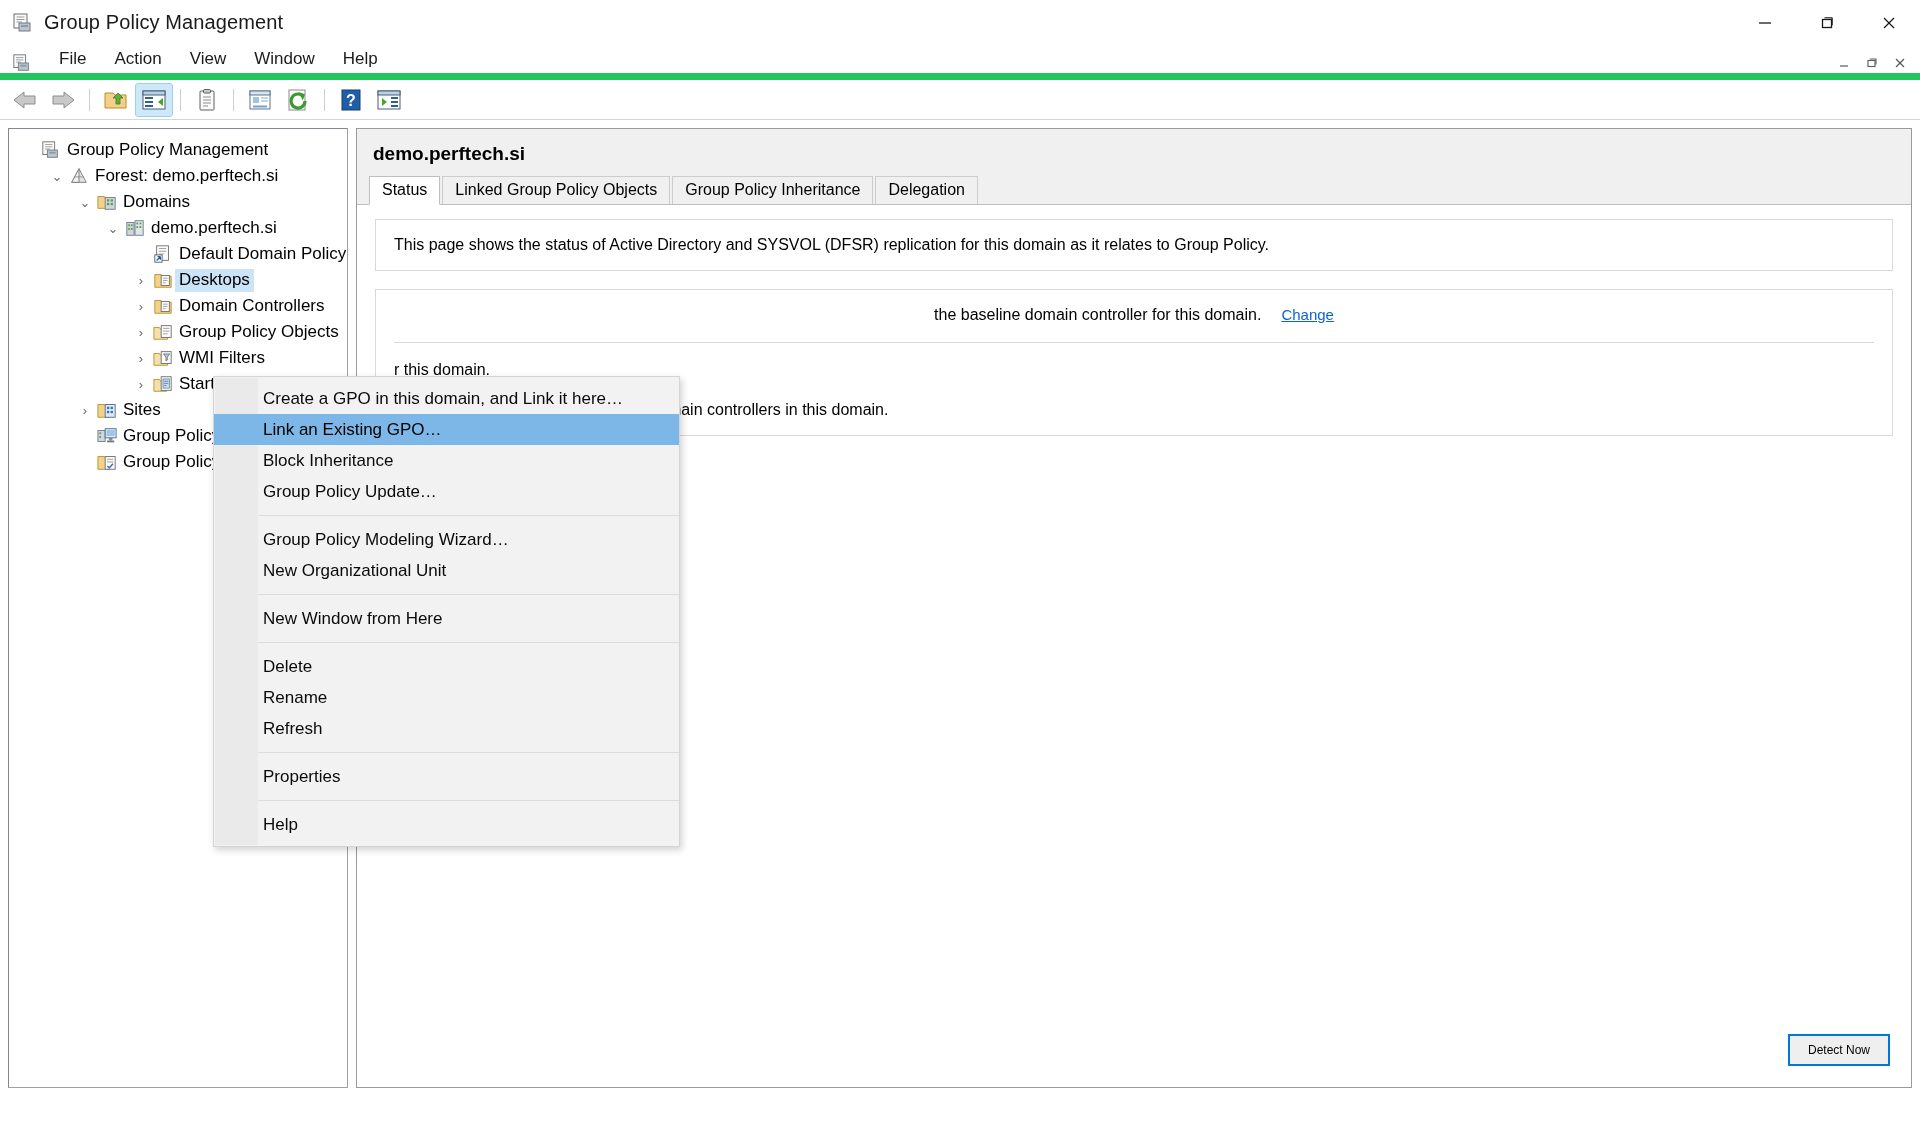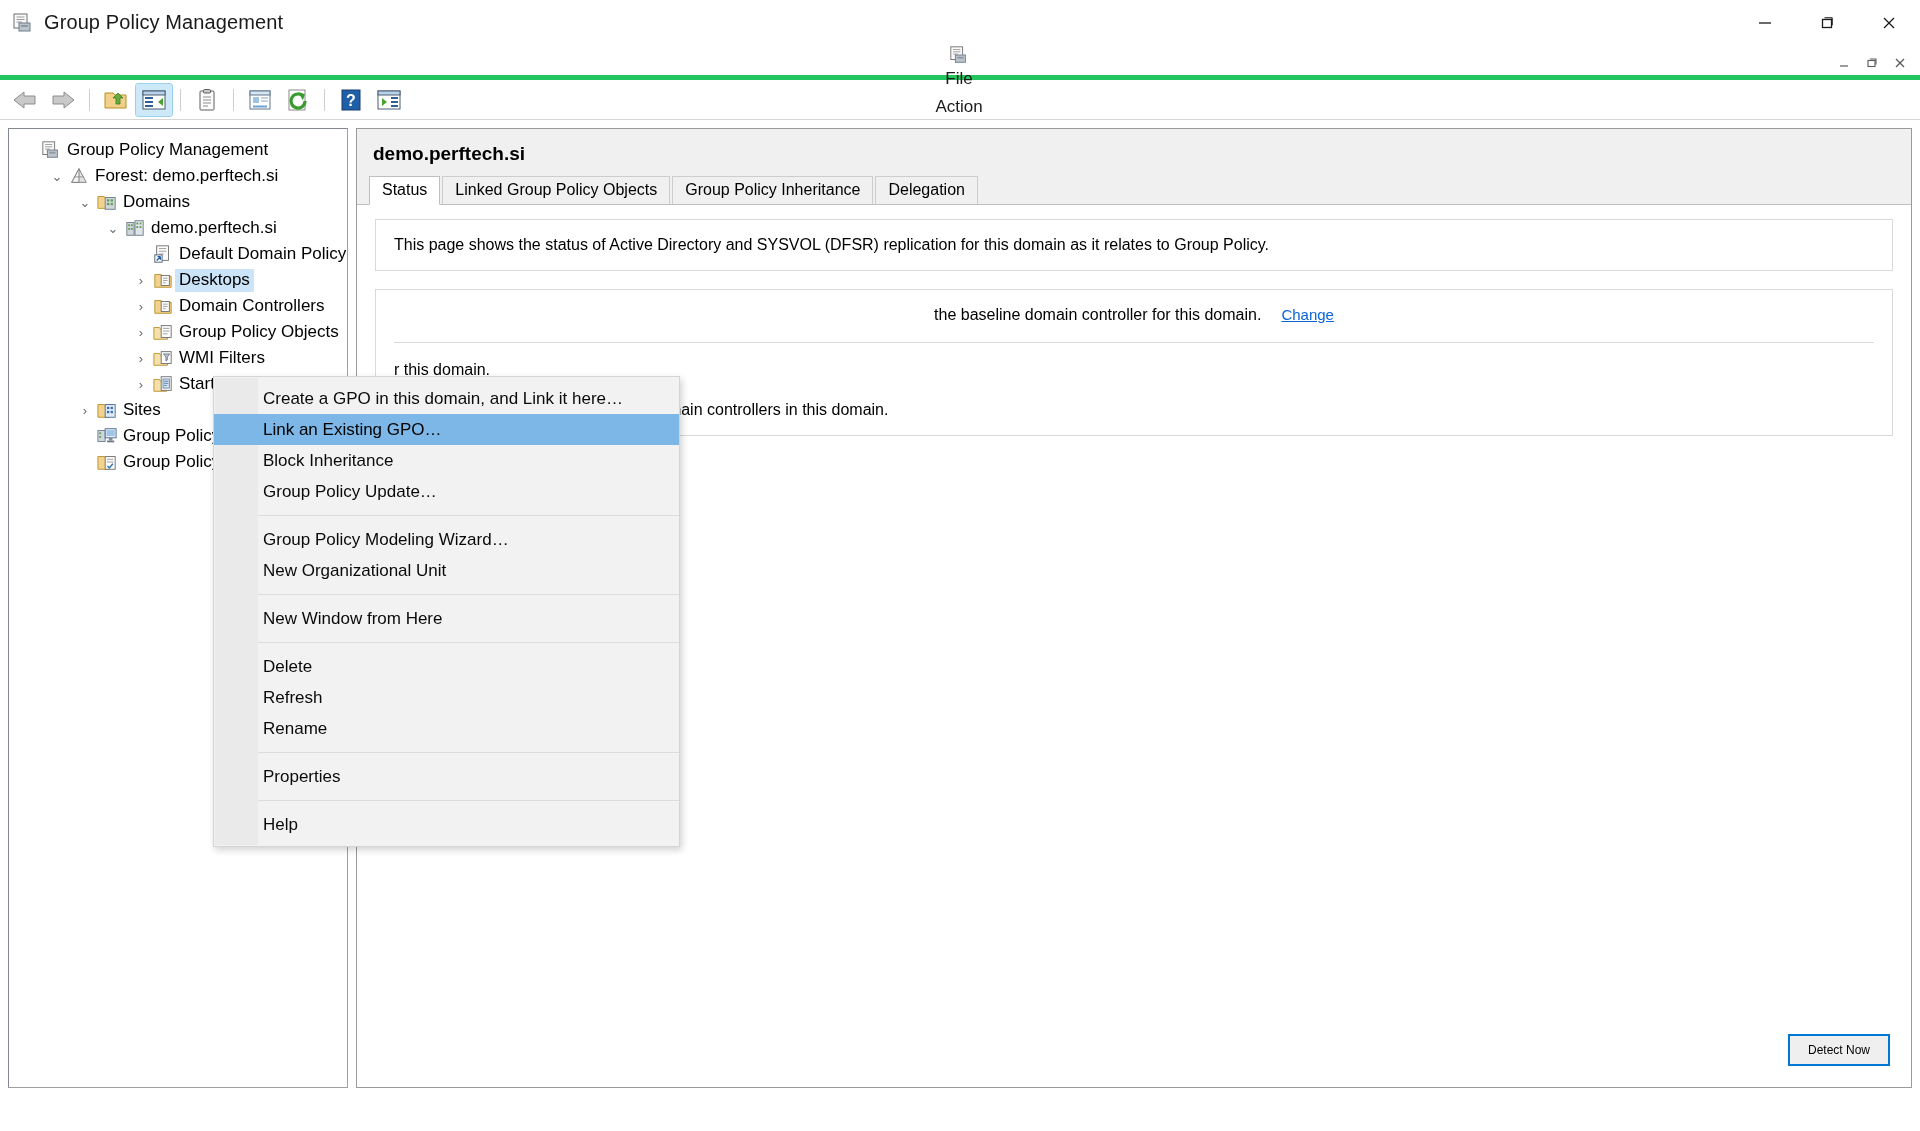--- a/index.html
+++ b/index.html
@@ -35,24 +35,23 @@
     width: 62px; height: 45px;
     display: flex; align-items: center; justify-content: center;
     color: #1a1a1a;
   }
 
   
   .menubar {
     height: 35px;
     background: #ffffff;
     display: flex;
-    align-items: center;
-    border-bottom: 5px solid #22c55e;
+    align-items: flex-end;
+    border-bottom: 7px solid #22c55e;
     position: relative;
-    flex-direction: column;
   }
   .menubar .mdi-icon { margin-left: 12px; margin-right: 14px; display:flex; }
   .menu-item {
     font-size: 17px;
     color: #1b1b1b;
     padding: 4px 13px;
     margin-right: 2px;
   }
   .mdi-buttons {
     position: absolute; right: 6px; top: 0; height: 35px;
@@ -628,22 +627,22 @@
         <div class="ctx-item hl">Link an Existing GPO…</div>
         <div class="ctx-item">Block Inheritance</div>
         <div class="ctx-item">Group Policy Update…</div>
         <div class="ctx-sep"></div>
         <div class="ctx-item">Group Policy Modeling Wizard…</div>
         <div class="ctx-item">New Organizational Unit</div>
         <div class="ctx-sep"></div>
         <div class="ctx-item">New Window from Here</div>
         <div class="ctx-sep"></div>
         <div class="ctx-item">Delete</div>
+        <div class="ctx-item">Rename</div>
         <div class="ctx-item">Refresh</div>
-        <div class="ctx-item">Rename</div>
         <div class="ctx-sep"></div>
         <div class="ctx-item">Properties</div>
         <div class="ctx-sep"></div>
         <div class="ctx-item">Help</div>
       </div>
   </div>
 
 </div>
 
 </body></html>

